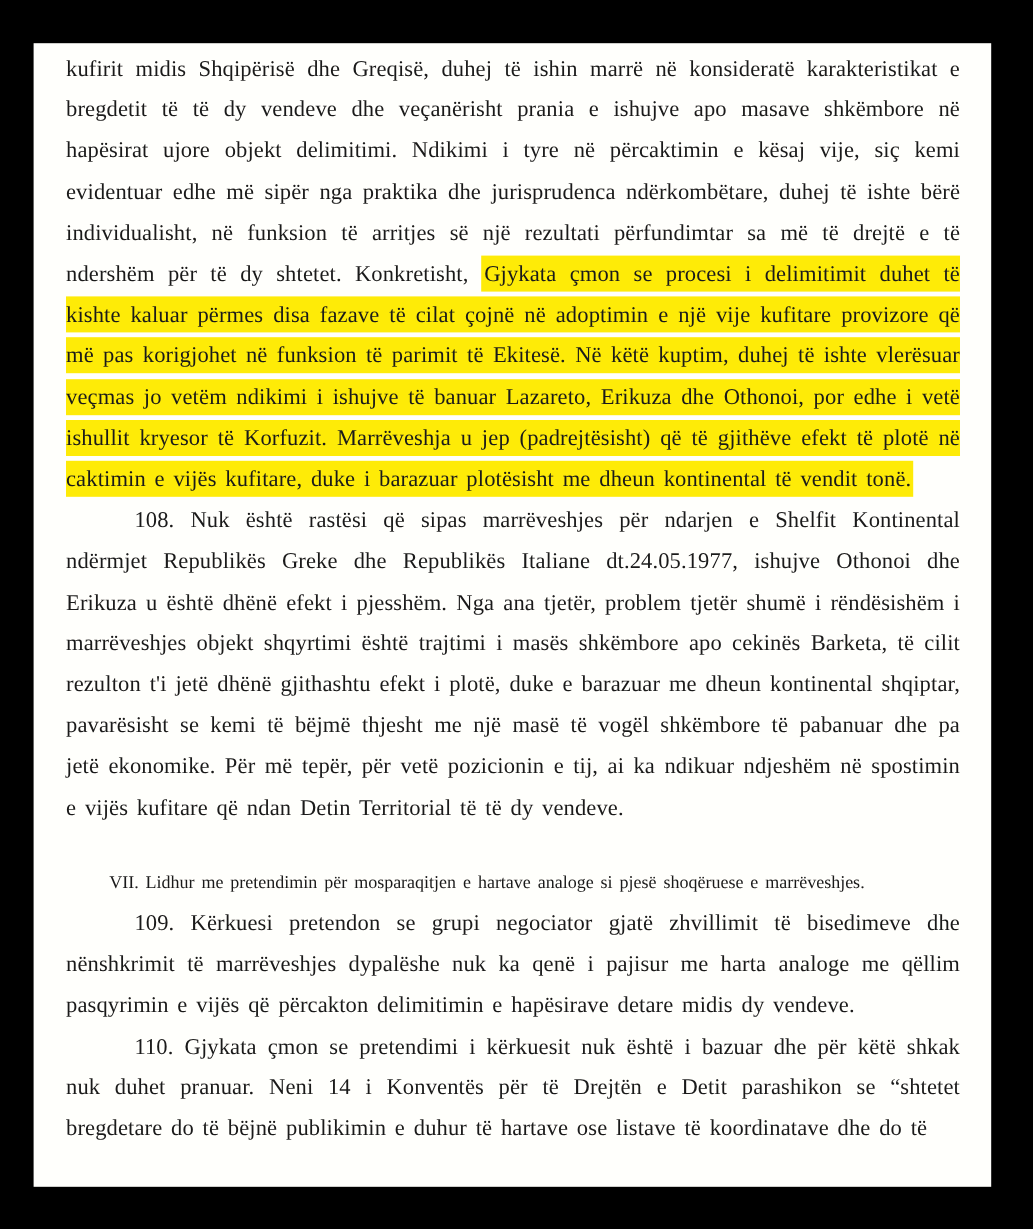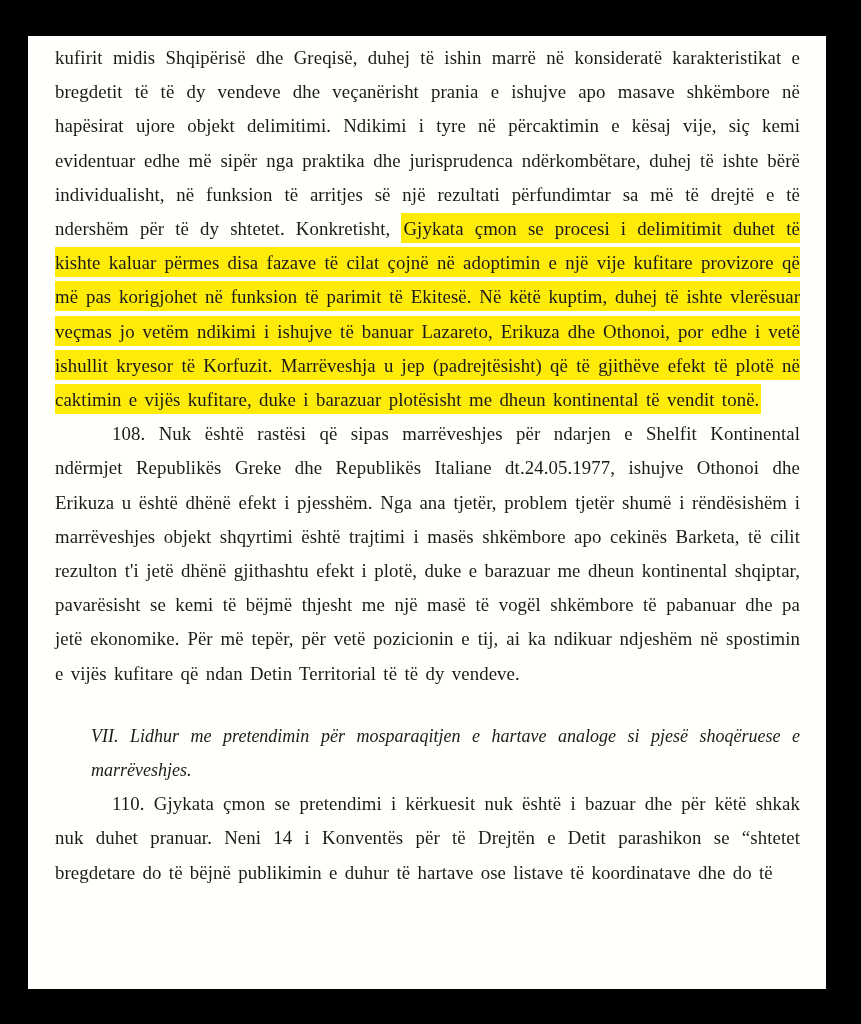--- a/index.html
+++ b/index.html
@@ -41,37 +41,37 @@
   .indent { text-indent: 57px; }
   .hl {
     background: var(--color-highlight, #f9e70c);
     color: inherit;
     padding: 5px 2px 4px 2px;
     box-decoration-break: slice;
   }
   .heading {
     margin: 28px 0 0 36px;
     font-family: "Liberation Serif", "DejaVu Serif", serif;
-    font-style: italic;
-    font-size: 18px;
+    font-size: 15px;
     line-height: 34.2px;
     color: var(--color-ink, #1e1e1e);
     text-align: justify;
     word-spacing: 2px;
   }
 </style>
 </head>
 <body>
 
 <div class="frame">
   <div class="page">
 
     <p class="para"><span>kufirit midis Shqipërisë dhe Greqisë, duhej të ishin marrë në konsideratë karakteristikat e bregdetit të të dy vendeve dhe veçanërisht prania e ishujve apo masave shkëmbore në hapësirat ujore objekt delimitimi. Ndikimi i tyre në përcaktimin e kësaj vije, siç kemi evidentuar edhe më sipër nga praktika dhe jurisprudenca ndërkombëtare, duhej të ishte bërë individualisht, në funksion të arritjes së një rezultati përfundimtar sa më të drejtë e të ndershëm për të dy shtetet. Konkretisht, </span><mark class="hl">Gjykata çmon se procesi i delimitimit duhet të kishte kaluar përmes disa fazave të cilat çojnë në adoptimin e një vije kufitare provizore që më pas korigjohet në funksion të parimit të Ekitesë. Në këtë kuptim, duhej të ishte vlerësuar veçmas jo vetëm ndikimi i ishujve të banuar Lazareto, Erikuza dhe Othonoi, por edhe i vetë ishullit kryesor të Korfuzit. Marrëveshja u jep (padrejtësisht) që të gjithëve efekt të plotë në caktimin e vijës kufitare, duke i barazuar plotësisht me dheun kontinental të vendit tonë.</mark></p>
 
     <p class="para indent">108. Nuk është rastësi që sipas marrëveshjes për ndarjen e Shelfit Kontinental ndërmjet Republikës Greke dhe Republikës Italiane dt.24.05.1977, ishujve Othonoi dhe Erikuza u është dhënë efekt i pjesshëm. Nga ana tjetër, problem tjetër shumë i rëndësishëm i marrëveshjes objekt shqyrtimi është trajtimi i masës shkëmbore apo cekinës Barketa, të cilit rezulton t'i jetë dhënë gjithashtu efekt i plotë, duke e barazuar me dheun kontinental shqiptar, pavarësisht se kemi të bëjmë thjesht me një masë të vogël shkëmbore të pabanuar dhe pa jetë ekonomike. Për më tepër, për vetë pozicionin e tij, ai ka ndikuar ndjeshëm në spostimin e vijës kufitare që ndan Detin Territorial të të dy vendeve.</p>
 
     <p class="heading">VII. Lidhur me pretendimin për mosparaqitjen e hartave analoge si pjesë shoqëruese e marrëveshjes.</p>
 
+    <p class="para indent">109. Kërkuesi pretendon se grupi negociator gjatë zhvillimit të bisedimeve dhe nënshkrimit të marrëveshjes dypalëshe nuk ka qenë i pajisur me harta analoge me qëllim pasqyrimin e vijës që përcakton delimitimin e hapësirave detare midis dy vendeve.</p>
 
     <p class="para indent">110. Gjykata çmon se pretendimi i kërkuesit nuk është i bazuar dhe për këtë shkak nuk duhet pranuar. Neni 14 i Konventës për të Drejtën e Detit parashikon se “shtetet bregdetare do të bëjnë publikimin e duhur të hartave ose listave të koordinatave dhe do të</p>
 
   </div>
 </div>
 
 </body></html>

